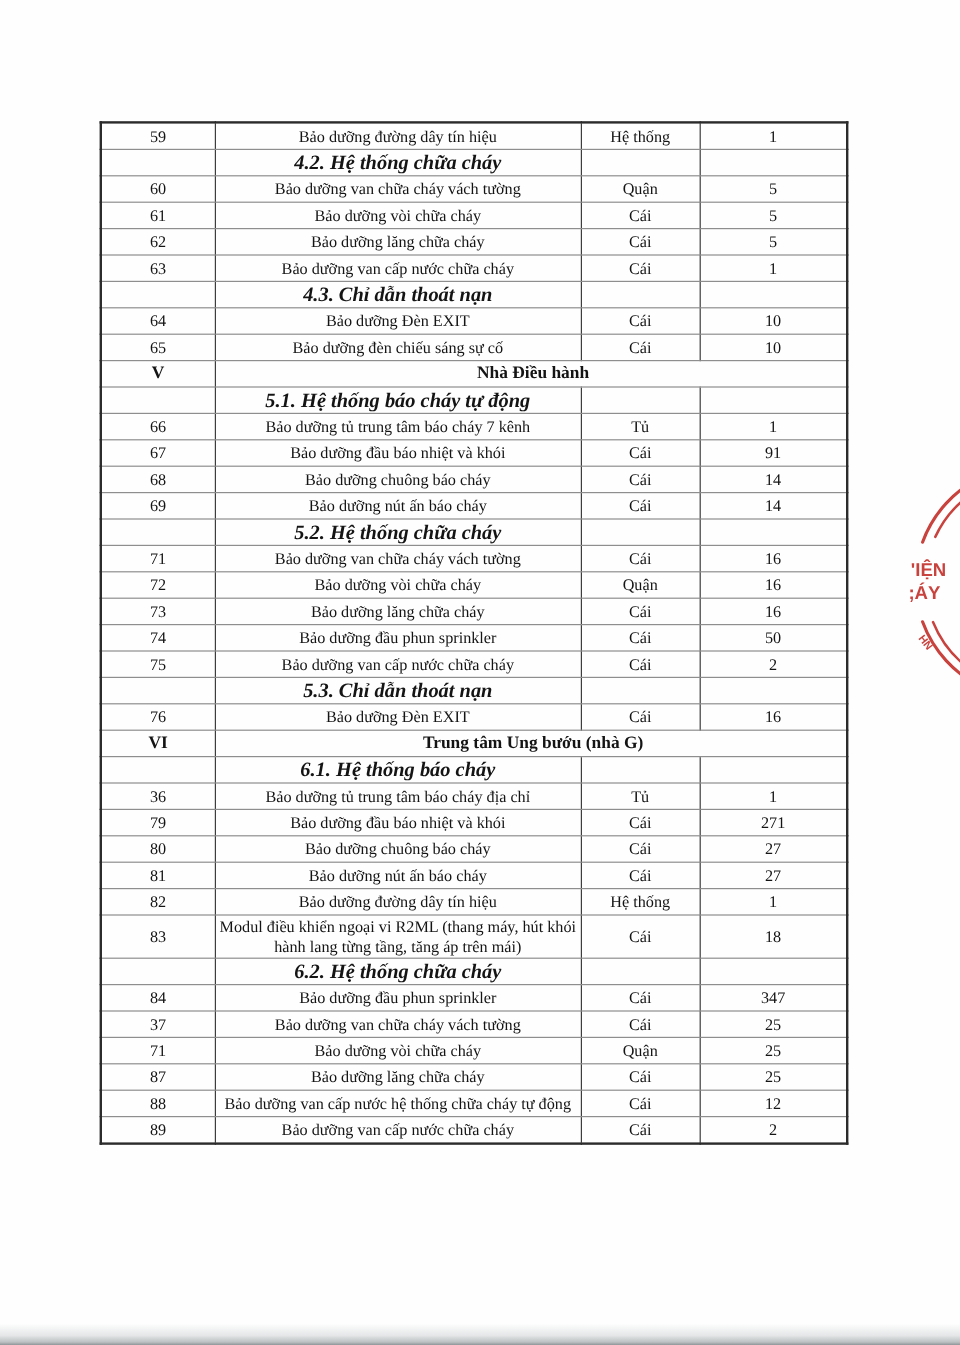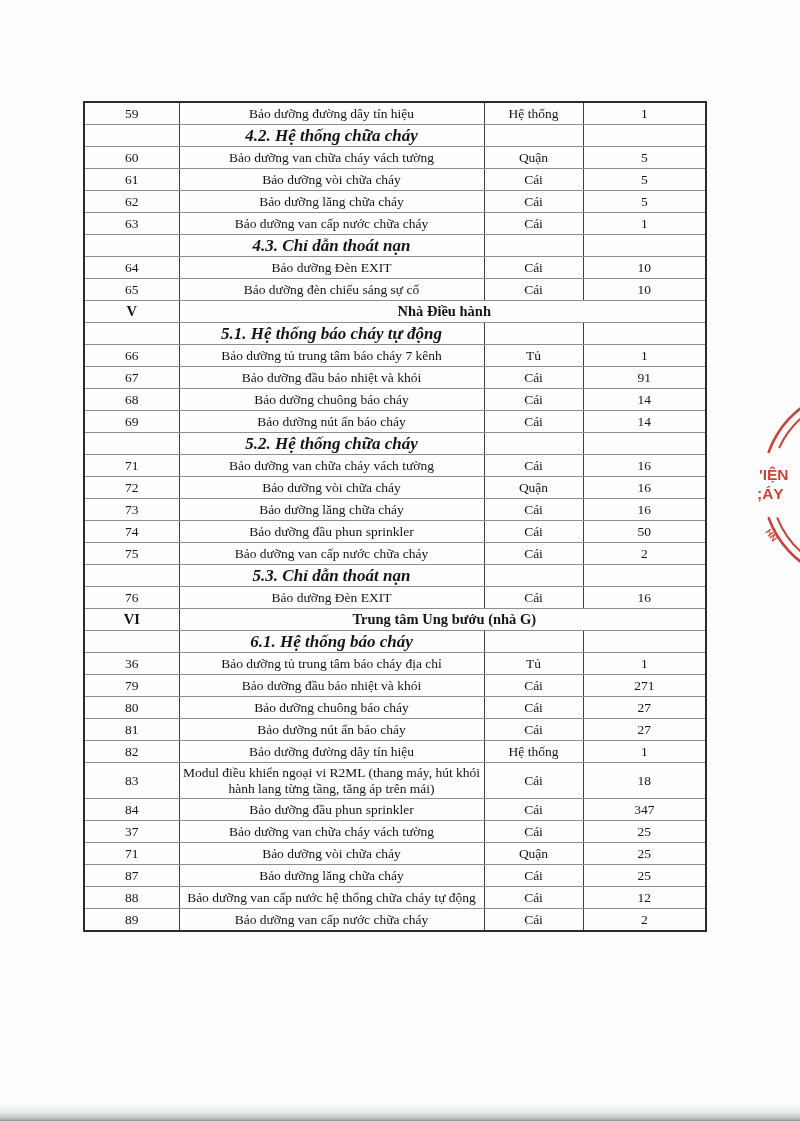--- a/index.html
+++ b/index.html
@@ -244,20 +244,26 @@
           <td class="c-desc">Bảo dưỡng đường dây tín hiệu</td>
           <td class="c-unit">Hệ thống</td>
           <td class="c-qty">1</td>
         </tr>
         <tr class="item">
           <td class="c-no">83</td>
           <td class="c-desc">Modul điều khiển ngoại vi R2ML (thang máy, hút khói hành lang từng tầng, tăng áp trên mái)</td>
           <td class="c-unit">Cái</td>
           <td class="c-qty">18</td>
         </tr>
+        <tr class="subheader">
+          <td class="c-no"></td>
+          <td class="c-desc">6.2. Hệ thống chữa cháy</td>
+          <td class="c-unit"></td>
+          <td class="c-qty"></td>
+        </tr>
         <tr class="item">
           <td class="c-no">84</td>
           <td class="c-desc">Bảo dưỡng đầu phun sprinkler</td>
           <td class="c-unit">Cái</td>
           <td class="c-qty">347</td>
         </tr>
         <tr class="item">
           <td class="c-no">37</td>
           <td class="c-desc">Bảo dưỡng van chữa cháy vách tường</td>
           <td class="c-unit">Cái</td>

